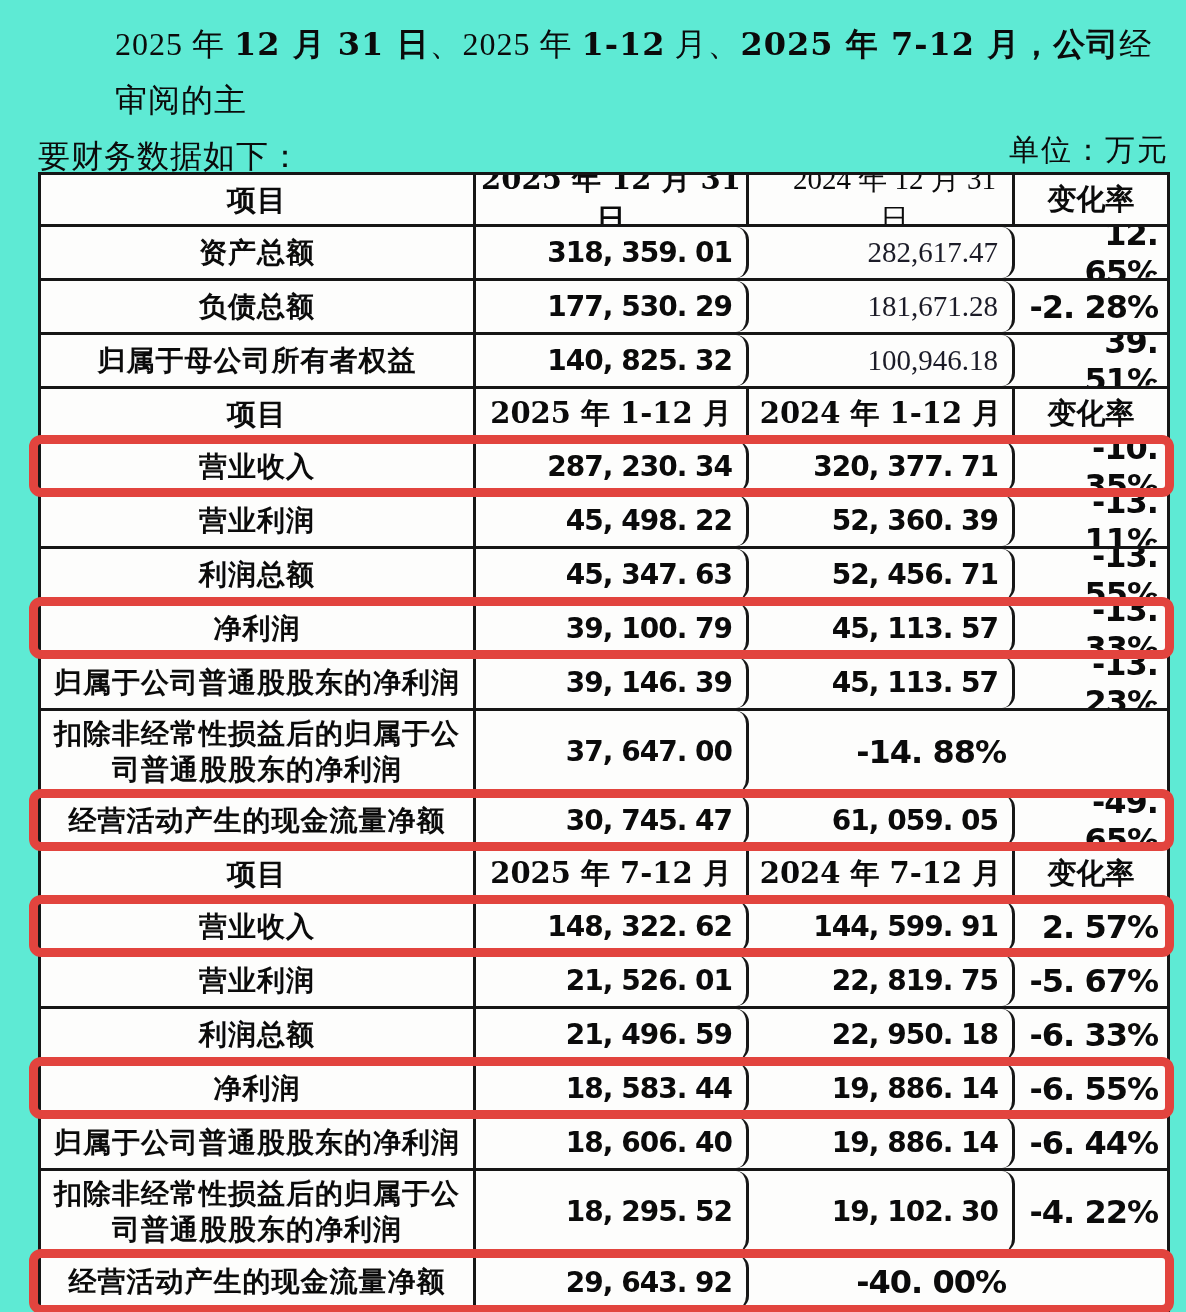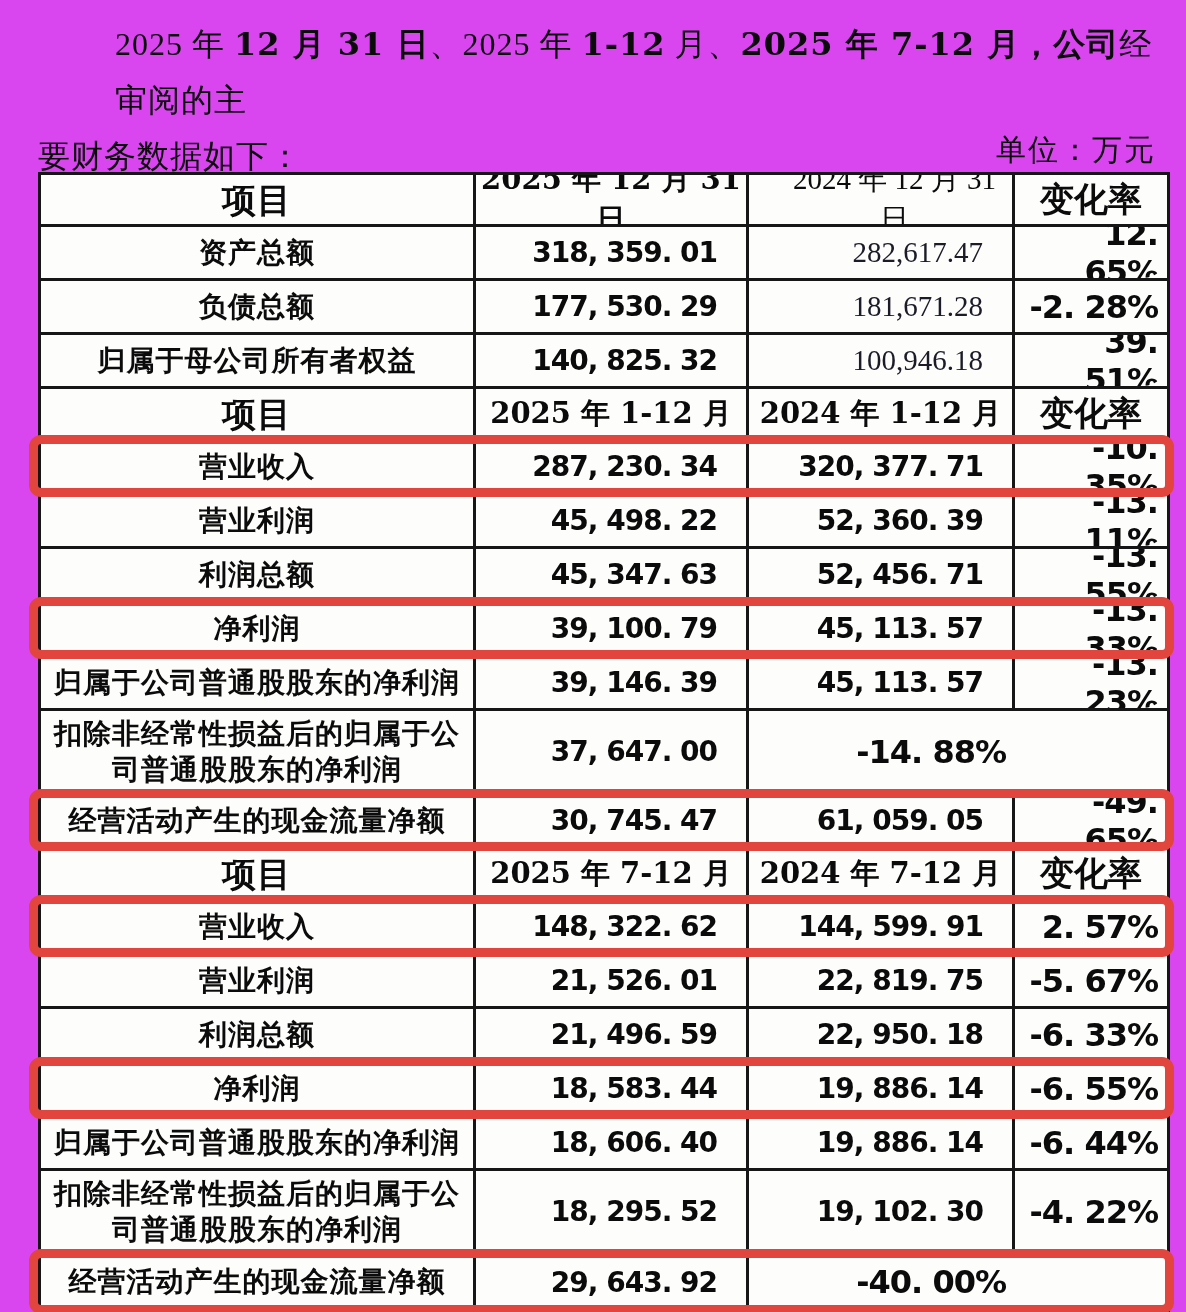--- a/index.html
+++ b/index.html
@@ -1,30 +1,30 @@
 <!DOCTYPE html>
 <html><head>
 <meta charset="utf-8">
 <style>
   html,body{margin:0;padding:0;}
   .page{
     position:relative;
     width:1186px;height:1312px;
-    background:#d946ef;
+    background:#5eead4;
     overflow:hidden;
     font-family:"Liberation Serif", serif;
     color:#0b0b0b;
   }
   
   .intro{position:absolute;top:16px;left:38px;right:28px;font-size:32px;line-height:56px;}
   .intro .l1{padding-left:77px;letter-spacing:1px;}
   .intro .l2{letter-spacing:1px;}
   .intro b{font-weight:700;font-family:"DejaVu Serif", serif;}
   .unit{
-    position:absolute;top:130px;right:30px;
+    position:absolute;top:130px;right:17px;
     font-size:30px;letter-spacing:2px;text-align:center;
   }
   
   .fin-table{
     position:absolute;left:38px;top:172px;
     width:1132px;
     border:3px solid #161616;
     box-sizing:border-box;
     background:#fdfdfc;
   }
@@ -50,21 +50,22 @@
   .c-label{
     justify-content:center;text-align:center;
     font-family:"DejaVu Sans", sans-serif;
     font-weight:700;font-size:28px;line-height:36px;
     letter-spacing:1px;
   }
   .c-num{
     justify-content:flex-end;text-align:left;
     font-family:"DejaVu Sans", sans-serif;
     font-weight:700;font-size:28px;letter-spacing:-1px;
-    padding-right:29px;
+    padding-right:14px;
+    border-radius:13px;
   }
   .c-num.serif{
     font-family:"Liberation Serif", serif;
     font-weight:400;font-size:29px;letter-spacing:0;
     color:#1c1c28;
     margin-left:36px;
   }
   .c-pct{
     justify-content:flex-end;text-align:right;
     font-family:"DejaVu Sans", sans-serif;
@@ -76,21 +77,21 @@
     font-family:"DejaVu Serif", serif;
     font-weight:700;font-size:29px;letter-spacing:0;
   }
   .c-date.light{
     font-family:"Liberation Serif", serif;
     font-weight:400;
     padding-left:32px;
   }
   .head .c-label, .head .c-rate{
     font-family:"DejaVu Sans", sans-serif;
-    font-weight:700;font-size:34px;
+    font-weight:700;font-size:29px;
   }
   
   .hl::after{
     content:"";
     position:absolute;
     left:-12px;right:-7px;top:-6px;bottom:-5px;
     border:9px solid #e2443e;
     border-radius:12px;
     pointer-events:none;
     z-index:4;

